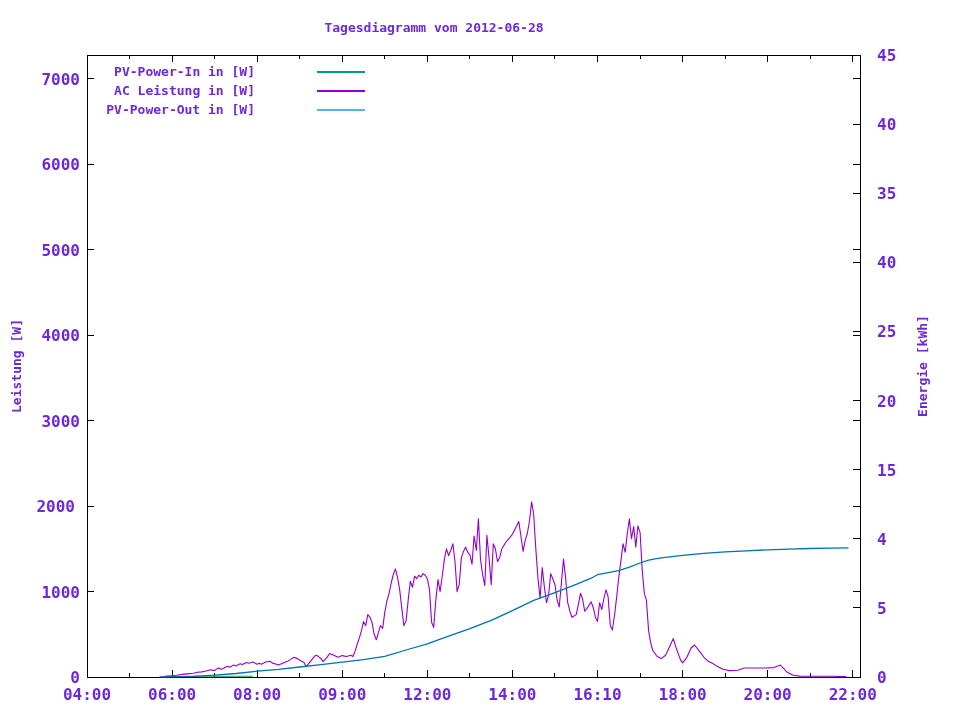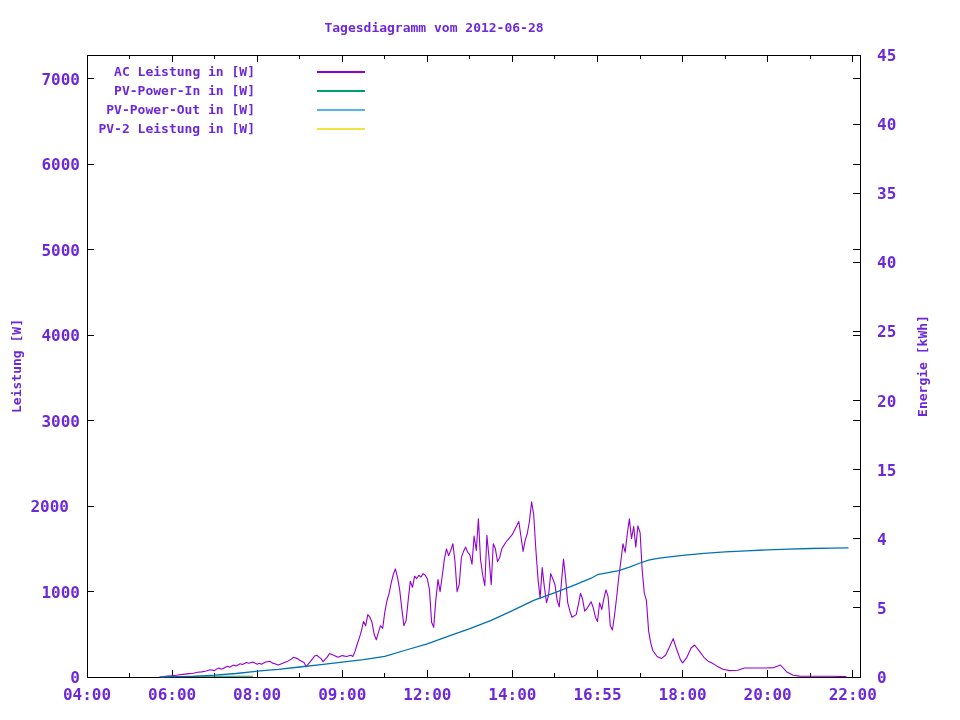--- a/index.html
+++ b/index.html
@@ -105,54 +105,50 @@
       <polyline points="184.8,676.3 252.9,676.3" fill="none" stroke="#009E73" stroke-width="1.1" stroke-linejoin="round"></polyline>
       <polyline points="161.4,677.0 172.1,676.7 193.4,676.3 214.6,675.2 235.9,673.5 257.2,671.2 278.4,669.4 299.7,667.0 321.0,664.6 342.3,662.2 363.5,659.7 384.8,656.3 406.1,650.0 427.3,643.8 448.6,636.2 469.9,628.6 491.2,620.3 512.4,610.7 533.7,600.3 555.0,592.7 576.2,584.4 591.1,578.2 597.5,574.7 618.8,570.6 629.4,567.1 640.1,563.0 648.6,560.2 654.9,558.8 661.3,557.9 682.6,555.4 703.9,553.3 725.1,551.9 746.4,550.9 767.7,549.8 789.0,549.1 810.2,548.5 831.5,548.2 848.5,547.9" fill="none" stroke="#0072B2" stroke-width="1.3" stroke-linejoin="round"></polyline>
     </svg>
   <div id="tick-labels">
       <div class="tick-label xlab" style="left: 87px; top: 688px;">04:00</div>
       <div class="tick-label xlab" style="left: 172.085px; top: 688px;">06:00</div>
       <div class="tick-label xlab" style="left: 257.171px; top: 688px;">08:00</div>
       <div class="tick-label xlab" style="left: 342.256px; top: 688px;">09:00</div>
       <div class="tick-label xlab" style="left: 427.341px; top: 688px;">12:00</div>
       <div class="tick-label xlab" style="left: 512.427px; top: 688px;">14:00</div>
-      <div class="tick-label xlab" style="left: 597.512px; top: 688px;">16:55</div>
+      <div class="tick-label xlab" style="left: 597.512px; top: 688px;">16:10</div>
       <div class="tick-label xlab" style="left: 682.597px; top: 688px;">18:00</div>
       <div class="tick-label xlab" style="left: 767.682px; top: 688px; text-align: right;">20:00</div>
       <div class="tick-label xlab" style="left: 852.768px; top: 688px;">22:00</div>
       <div class="tick-label ylab" style="left: 30px; width: 50px; top: 677px;">0</div>
       <div class="tick-label ylab" style="left: 30px; width: 50px; top: 591.56px;">1000</div>
-      <div class="tick-label ylab" style="left: 19px; width: 50px; top: 506.121px;">2000</div>
+      <div class="tick-label ylab" style="left: 25px; width: 50px; top: 506.121px;">2000</div>
       <div class="tick-label ylab" style="left: 30px; width: 50px; top: 420.681px;">3000</div>
       <div class="tick-label ylab" style="left: 30px; width: 50px; top: 335.242px;">4000</div>
       <div class="tick-label ylab" style="left: 30px; width: 50px; top: 249.802px;">5000</div>
       <div class="tick-label ylab" style="left: 30px; width: 50px; top: 164.363px;">6000</div>
       <div class="tick-label ylab" style="left: 30px; width: 50px; top: 78.9231px;">7000</div>
       <div class="tick-label y2lab" style="left: 877px; top: 677px;">0</div>
       <div class="tick-label y2lab" style="left: 877px; top: 607.889px;">5</div>
       <div class="tick-label y2lab" style="left: 877px; top: 538.778px;">4</div>
       <div class="tick-label y2lab" style="left: 877px; top: 469.667px;">15</div>
       <div class="tick-label y2lab" style="left: 877px; top: 400.556px;">20</div>
       <div class="tick-label y2lab" style="left: 877px; top: 331.444px;">25</div>
       <div class="tick-label y2lab" style="left: 877px; top: 262.333px;">40</div>
       <div class="tick-label y2lab" style="left: 877px; top: 193.222px; text-align: right;">35</div>
       <div class="tick-label y2lab" style="left: 877px; top: 124.111px;">40</div>
       <div class="tick-label y2lab" style="left: 877px; top: 55px;">45</div>
     </div>
   <div id="legend">
       <div class="legend-row">
+        <span class="legend-label">PV-Power-In in [W]</span>
+        <span class="legend-line" style="background: rgb(0, 158, 115);"></span>
+      </div>
+      <div class="legend-row">
         <span class="legend-label">AC Leistung in [W]</span>
         <span class="legend-line" style="background: rgb(148, 0, 211);"></span>
-      </div>
-      <div class="legend-row">
-        <span class="legend-label">PV-Power-In in [W]</span>
-        <span class="legend-line" style="background: rgb(0, 158, 115);"></span>
       </div>
       <div class="legend-row">
         <span class="legend-label">PV-Power-Out in [W]</span>
         <span class="legend-line" style="background: rgb(86, 180, 233);"></span>
       </div>
-      <div class="legend-row">
-        <span class="legend-label">PV-2 Leistung in [W]</span>
-        <span class="legend-line" style="background: rgb(240, 228, 66);"></span>
-      </div>
     </div>
 </div>
 
 </body></html>

